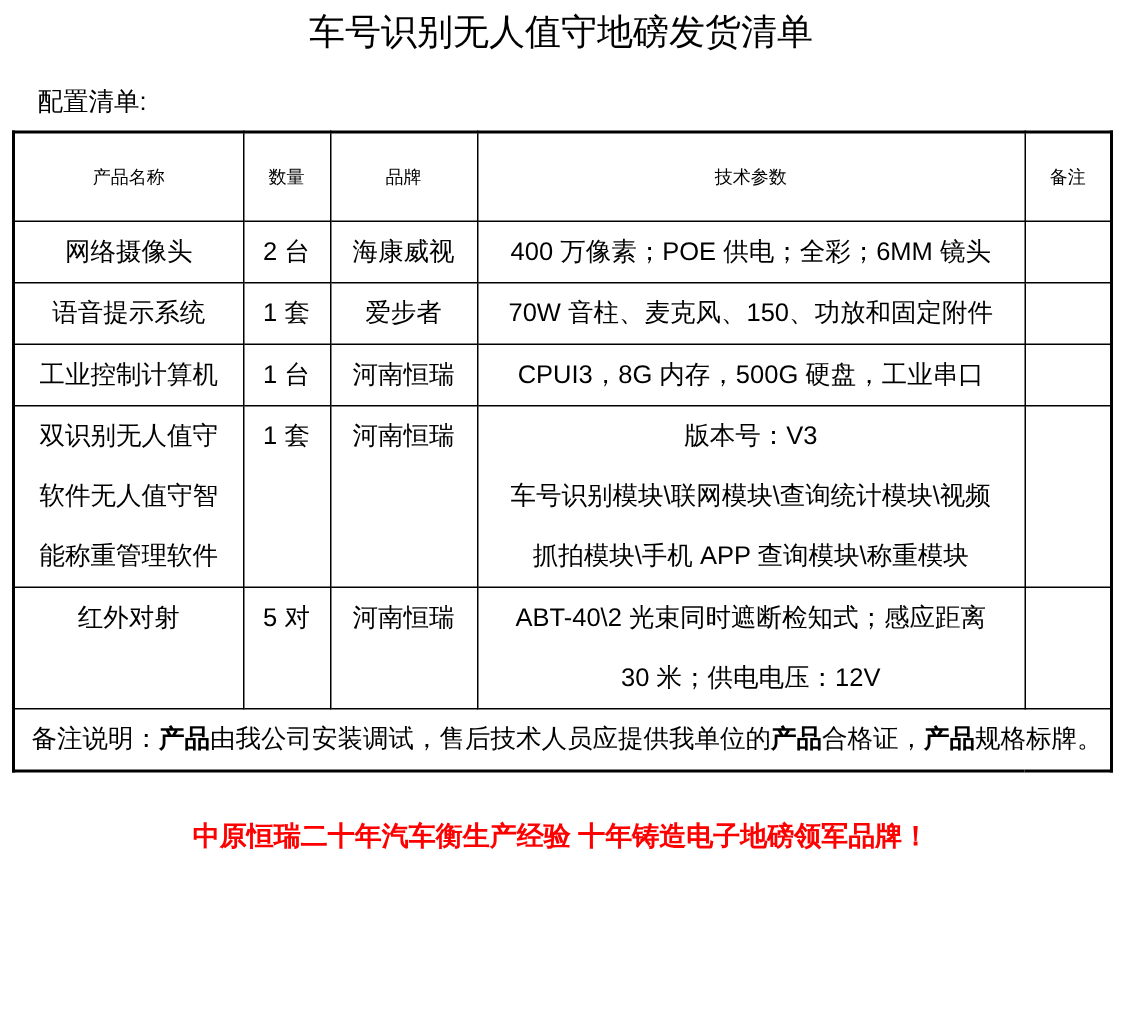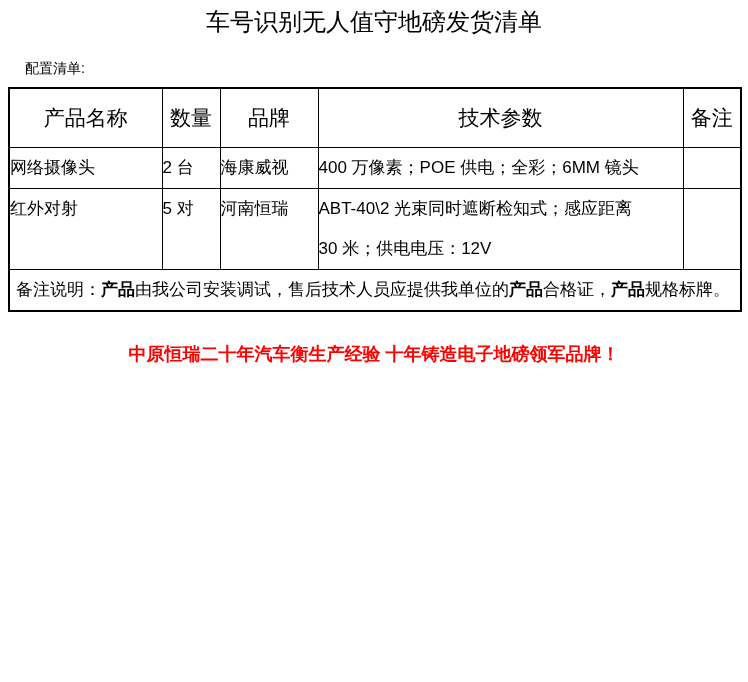--- a/index.html
+++ b/index.html
@@ -19,21 +19,21 @@
   .title {
     margin: 8px 0 0 0;
     text-align: center;
     font-size: 24px;
     font-weight: normal;
     line-height: 28px;
   }
 
   .section-label {
     margin: 22px 0 9px 25px;
-    font-size: 14px;
+    font-size: 17px;
     line-height: 20px;
   }
 
   table.config-table {
     table-layout: fixed;
     border-collapse: collapse;
     width: 733px;
     margin-left: 8px;
     border: 2px solid #000000;
     font-size: 17px;
@@ -42,25 +42,26 @@
   .config-table td {
     border: 1px solid #000000;
     padding: 0;
     overflow: hidden;
   }
   .config-table th {
     height: 58px;
     vertical-align: middle;
     text-align: center;
     font-weight: normal;
-    font-size: 21px;
+    font-size: 12px;
     font-family: Liberation Serif, serif;
   }
   .config-table td {
     vertical-align: top;
+    text-align: center;
     line-height: 40px;
   }
   .config-table td .line {
     line-height: 40px;
     white-space: nowrap;
   }
   .note-cell {
     text-align: left;
     height: 40px;
     line-height: 40px;
@@ -110,20 +111,57 @@
           </td>
           <td class="c-qty">2 台</td>
           <td class="c-brand">海康威视</td>
           <td class="c-params">
             <div class="line">400 万像素；POE 供电；全彩；6MM 镜头</div>
           </td>
           <td class="c-remark"></td>
         </tr>
         <tr>
           <td class="c-name">
+            <div class="line">语音提示系统</div>
+          </td>
+          <td class="c-qty">1 套</td>
+          <td class="c-brand">爱步者</td>
+          <td class="c-params">
+            <div class="line">70W 音柱、麦克风、150、功放和固定附件</div>
+          </td>
+          <td class="c-remark"></td>
+        </tr>
+        <tr>
+          <td class="c-name">
+            <div class="line">工业控制计算机</div>
+          </td>
+          <td class="c-qty">1 台</td>
+          <td class="c-brand">河南恒瑞</td>
+          <td class="c-params">
+            <div class="line">CPUI3，8G 内存，500G 硬盘，工业串口</div>
+          </td>
+          <td class="c-remark"></td>
+        </tr>
+        <tr>
+          <td class="c-name">
+            <div class="line">双识别无人值守</div>
+            <div class="line">软件无人值守智</div>
+            <div class="line">能称重管理软件</div>
+          </td>
+          <td class="c-qty">1 套</td>
+          <td class="c-brand">河南恒瑞</td>
+          <td class="c-params">
+            <div class="line">版本号：V3</div>
+            <div class="line">车号识别模块\联网模块\查询统计模块\视频</div>
+            <div class="line">抓拍模块\手机 APP 查询模块\称重模块</div>
+          </td>
+          <td class="c-remark"></td>
+        </tr>
+        <tr>
+          <td class="c-name">
             <div class="line">红外对射</div>
           </td>
           <td class="c-qty">5 对</td>
           <td class="c-brand">河南恒瑞</td>
           <td class="c-params">
             <div class="line">ABT-40\2 光束同时遮断检知式；感应距离</div>
             <div class="line">30 米；供电电压：12V</div>
           </td>
           <td class="c-remark"></td>
         </tr>

